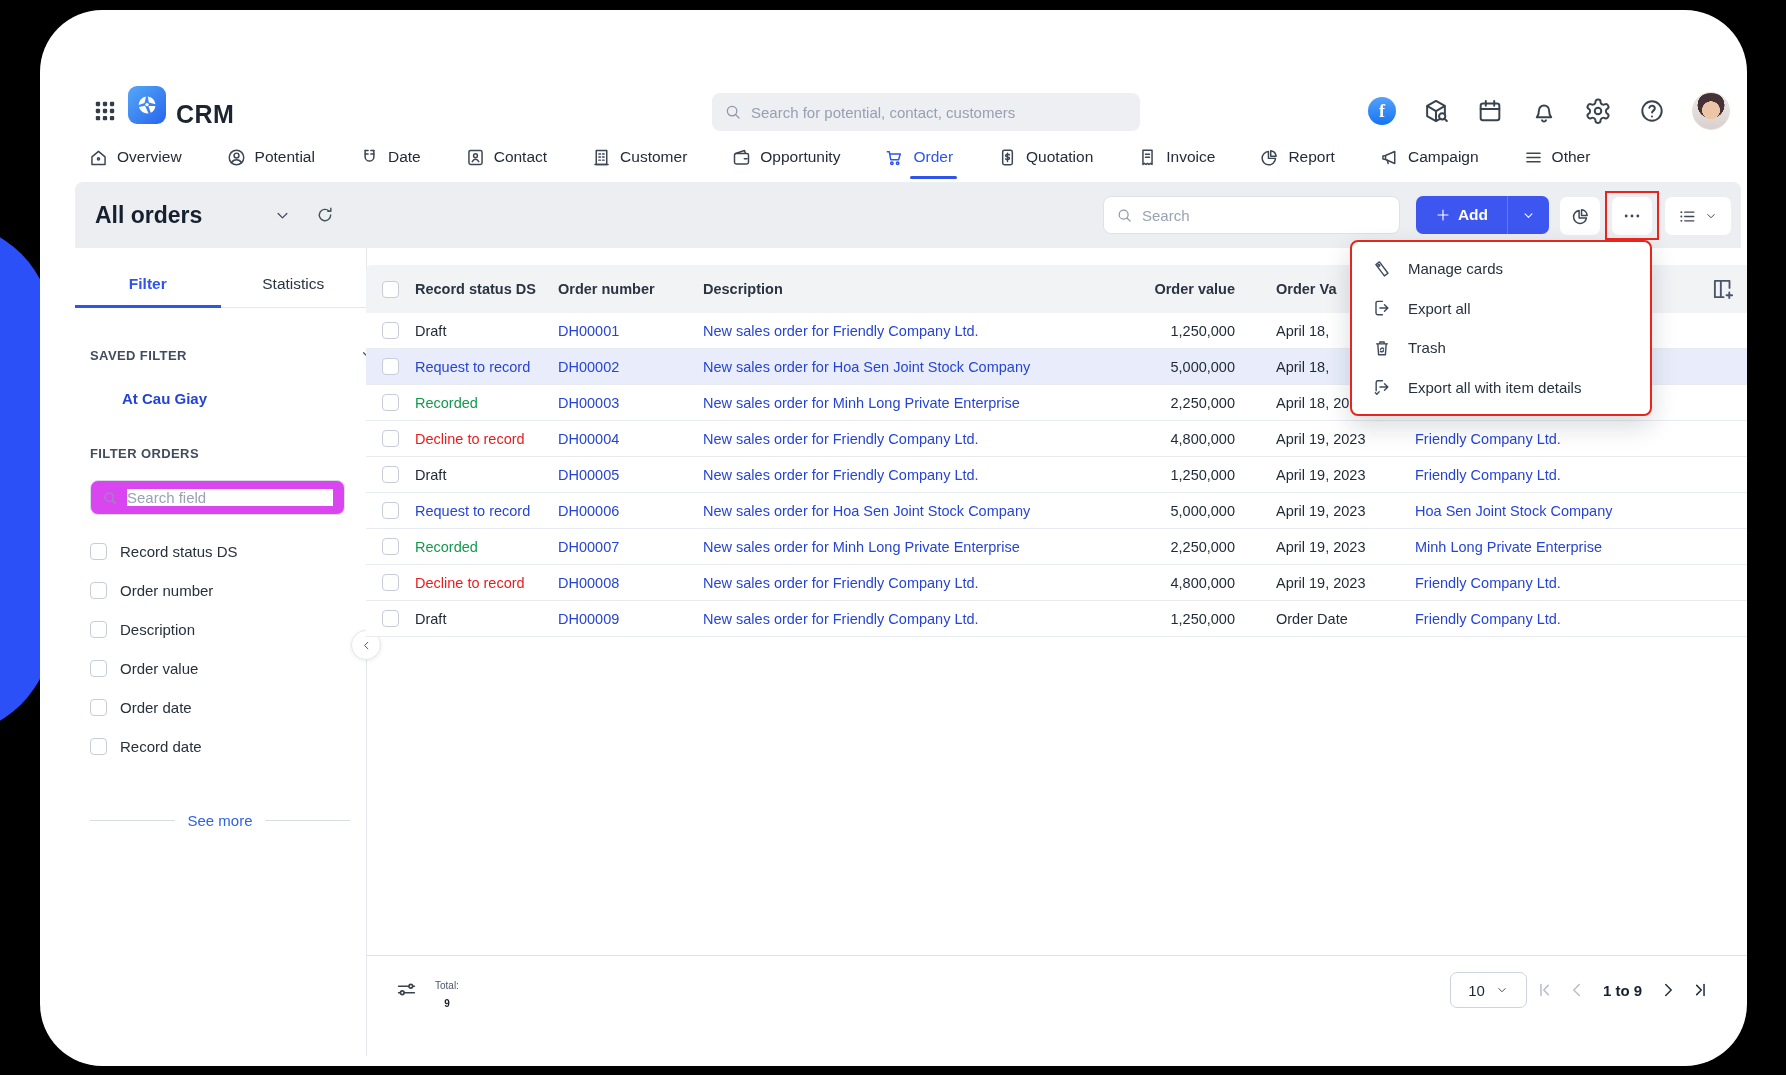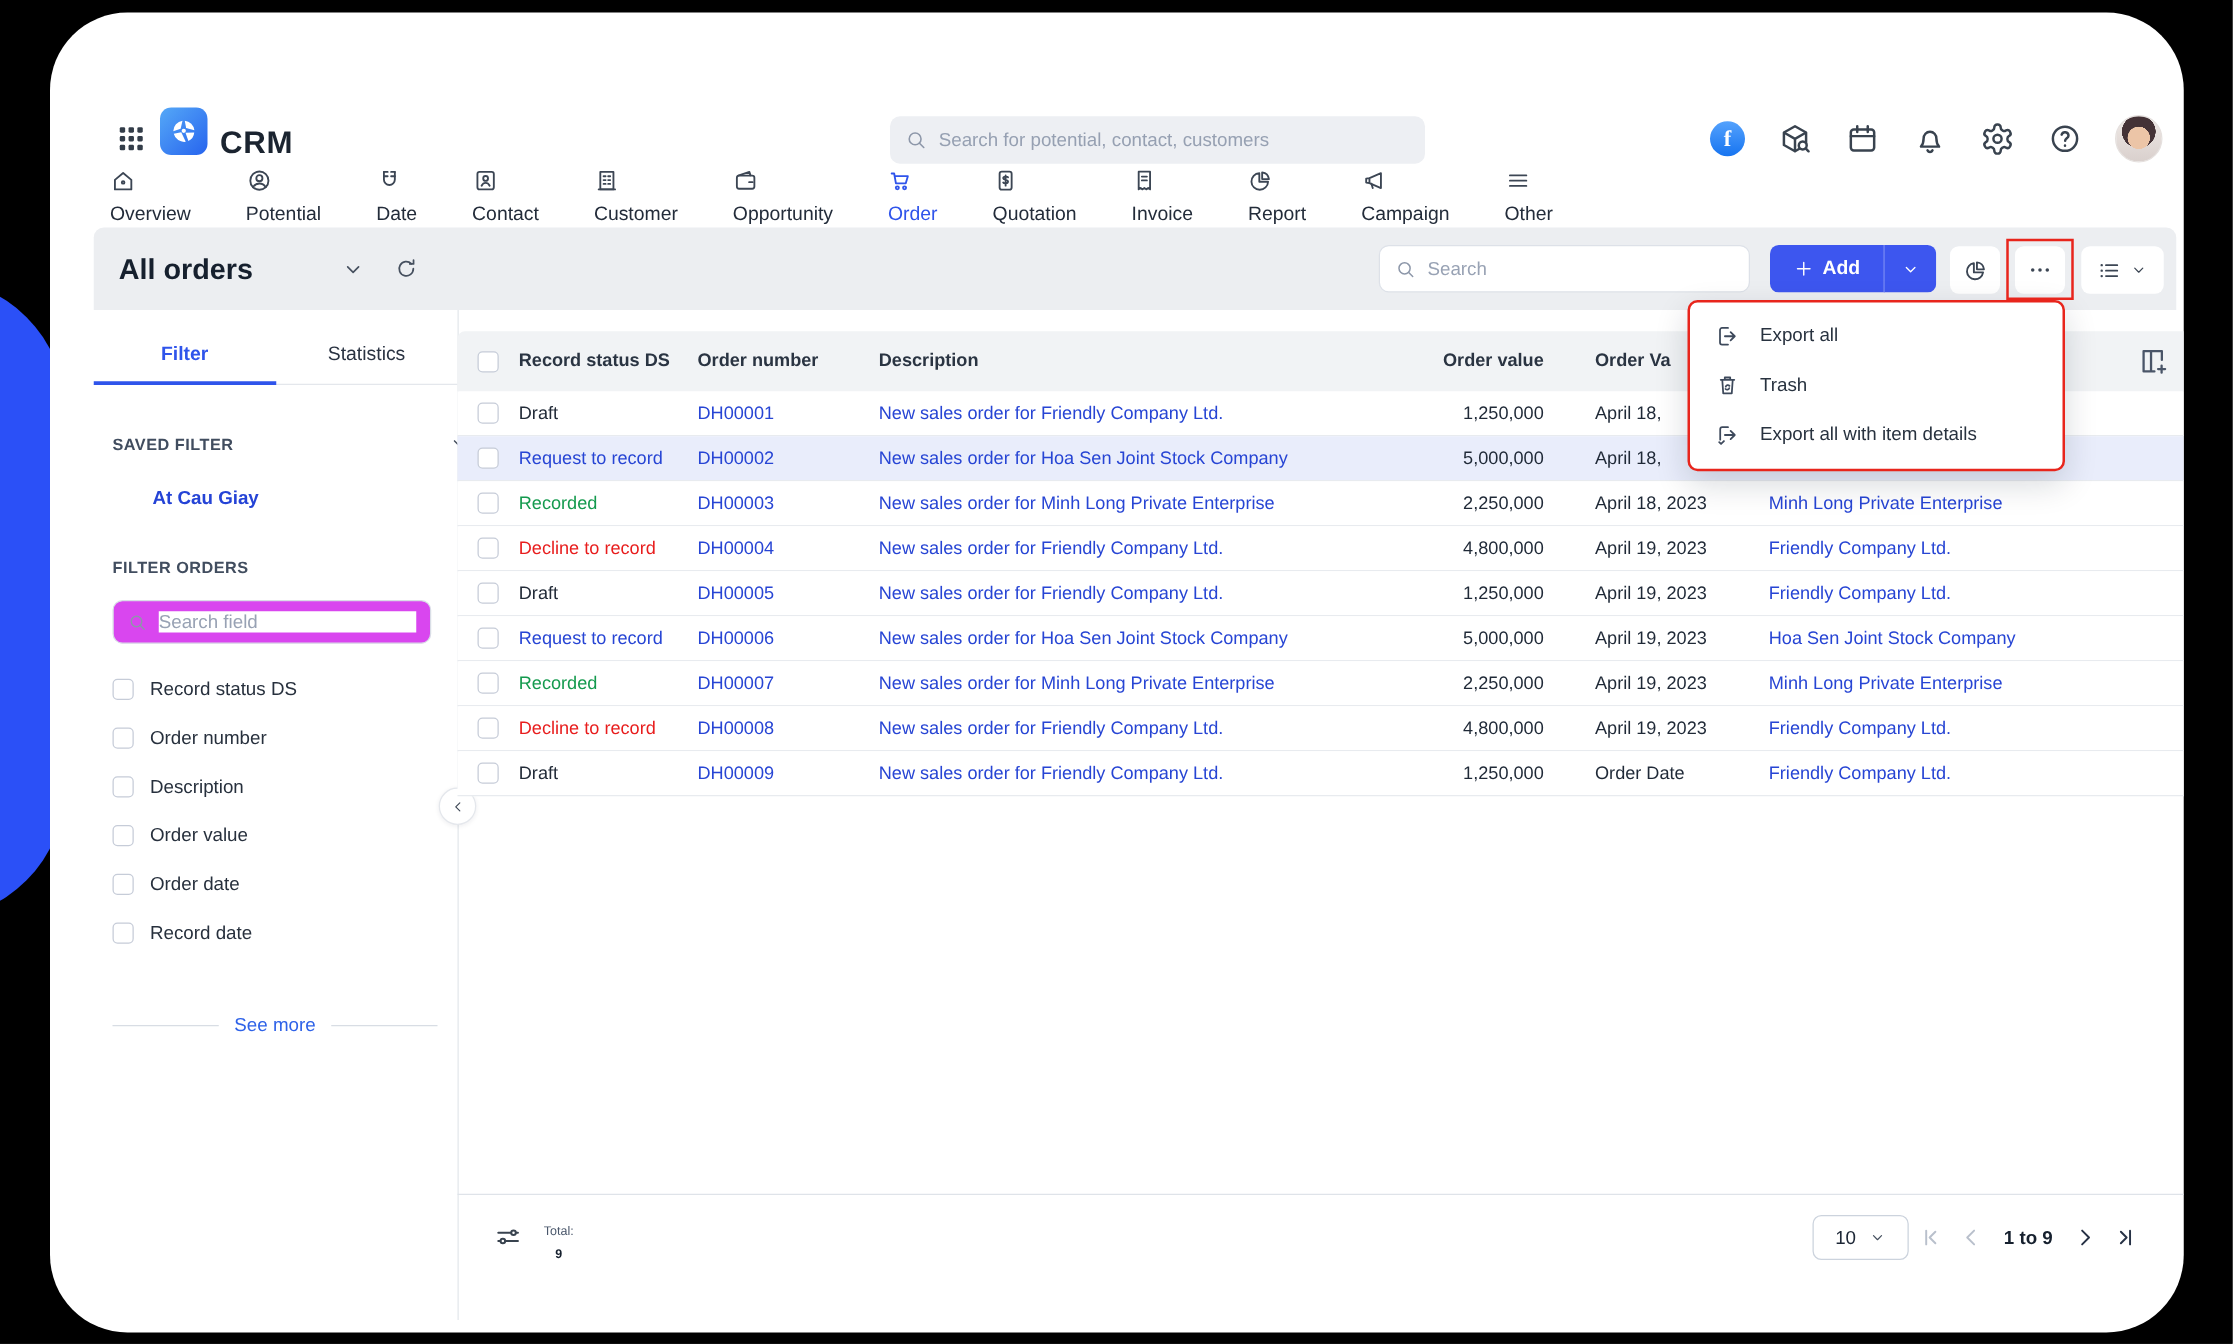--- a/index.html
+++ b/index.html
@@ -29,21 +29,21 @@
   .top-icons .tic { width:28px; height:28px; color:#39434f; position:relative; cursor:pointer; }
   .fb-circle { display:flex; width:28px; height:28px; border-radius:50%; align-items:center; justify-content:center;
     background:linear-gradient(180deg,#54a2fd,#1774f0); color:#fff; font-weight:700; font-size:18px; font-family:"Liberation Serif",serif; }
   .avatar { width:38px; height:38px; border-radius:50%;
     background: radial-gradient(circle at 50% 48%, #ecc5a7 0 34%, rgba(0,0,0,0) 35%),
                 radial-gradient(ellipse 62% 60% at 50% 34%, #443236 0 60%, rgba(0,0,0,0) 61%),
                 linear-gradient(180deg,#efe9e6,#d9d0cd); border:1px solid #e5e0de; }
 
   
   .nav { left:48px; top:134px; display:flex; gap:44px; align-items:center; height:26px; }
-  .nav-item { position:relative; display:inline-flex; gap:8px; font-size:15.5px; color:#232c3a; cursor:pointer; white-space:nowrap;flex-direction:column; }
+  .nav-item { position:relative; display:inline-flex; align-items:center; gap:8px; font-size:15.5px; color:#232c3a; cursor:pointer; white-space:nowrap; }
   .nav-item .nic { width:21px; height:21px; color:#3c4654; }
   .nav-item.active { color:#2f54eb; }
   .nav-item.active .nic { color:#2f54eb; }
   .nav-item.active::after { content:""; position:absolute; left:26px; right:-4px; bottom:-11px; height:3px;
     background:#2f54eb; border-radius:2px; }
 
   
   .band { left:35px; top:172px; width:1666px; height:66px; background:#eceef1; border-radius:8px 8px 0 0; }
   .band-title { left:20px; top:0; height:66px; display:flex; align-items:center; font-size:23px; font-weight:700; color:#16202e; }
   .band .small-chev { left:198px; top:24px; width:19px; height:19px; color:#46505f; cursor:pointer; }
@@ -616,20 +616,29 @@
           <span class="t-val">1,250,000</span>
           <span></span>
           <span style="white-space:nowrap;">Order Date</span>
           <span class="link">Friendly Company Ltd.</span>
         </div>
       </div>
   </div>
 
   <div class="abs menu">
 
+      <div class="menu-item">
+        <span class="ic">
+          <svg viewBox="0 0 24 24" fill="none" stroke="currentColor" stroke-width="1.7" stroke-linecap="round" stroke-linejoin="round">
+            <path d="m4 7.8 3.8-3.8 12 12-3.8 3.8z" transform="rotate(8 12 12)"></path>
+            <circle cx="8.2" cy="7.6" r="1.2"></circle>
+          </svg>
+        </span>
+        <span>Manage cards</span>
+      </div>
 
       <div class="menu-item">
         <span class="ic">
           <svg viewBox="0 0 24 24" fill="none" stroke="currentColor" stroke-width="1.7" stroke-linecap="round" stroke-linejoin="round">
             <path d="M12.5 4H6.8a2 2 0 0 0-2 2v12a2 2 0 0 0 2 2h5.7"></path>
             <path d="m15 8 4 4-4 4M19 12H9.5"></path>
           </svg>
         </span>
         <span>Export all</span>
       </div>

